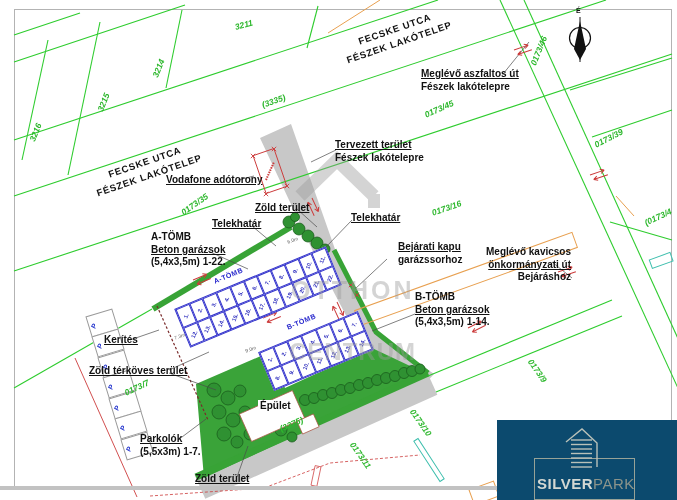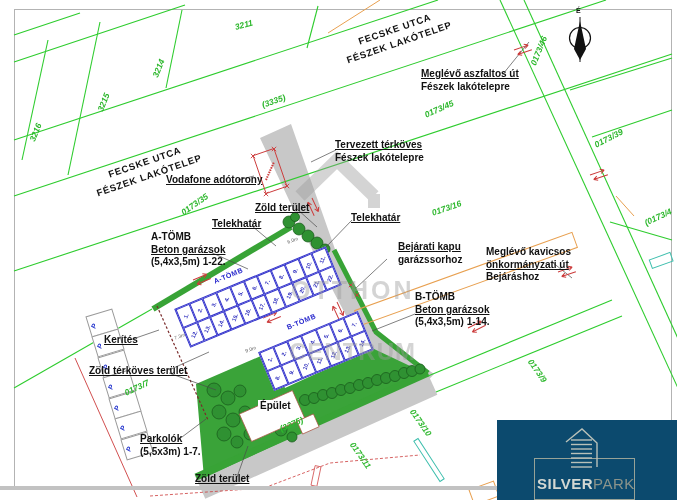--- a/index.html
+++ b/index.html
@@ -389,21 +389,21 @@
   <div class="dim" style="left:287px;top:237px;">6.0m</div>
 
   <div class="lbl" style="left:166px;top:174px;text-align:right;">
     <span class="u">Vodafone adótorony</span>
   </div>
   <div class="lbl" style="left:421px;top:68px;">
     <div class="u">Meglévő aszfaltos út</div>
     <div>Fészek lakótelepre</div>
   </div>
   <div class="lbl" style="left:335px;top:139px;">
-    <div class="u">Tervezett térköves</div>
+    <div class="u">Tervezett terület</div>
     <div>Fészek lakótelepre</div>
   </div>
   <div class="lbl" style="left:255px;top:202px;">
     <span class="u">Zöld terület</span>
   </div>
   <div class="lbl" style="left:212px;top:218px;">
     <span class="u">Telekhatár</span>
   </div>
   <div class="lbl" style="left:351px;top:212px;">
     <span class="u">Telekhatár</span>
@@ -415,21 +415,21 @@
   </div>
   <div class="lbl" style="left:386px;top:241px;margin-left:12px;">
     <div class="u">Bejárati kapu</div>
     <div>garázssorhoz</div>
   </div>
   <div class="lbl" style="left:415px;top:291px;">
     <div>B-TÖMB</div>
     <div class="u">Beton garázsok</div>
     <div>(5,4x3,5m) 1-14.</div>
   </div>
-  <div class="lbl" style="left:486px;top:246px;">
+  <div class="lbl" style="left:486px;top:246px;text-align:right;">
     <div>Meglévő kavicsos</div>
     <div class="u">önkormányzati út</div>
     <div>Bejáráshoz</div>
   </div>
   <div class="lbl" style="left:104px;top:334px;">
     <span class="u">Kerítés</span>
   </div>
   <div class="lbl" style="left:89px;top:365px;">
     <span class="u">Zöld térköves terület</span>
   </div>

